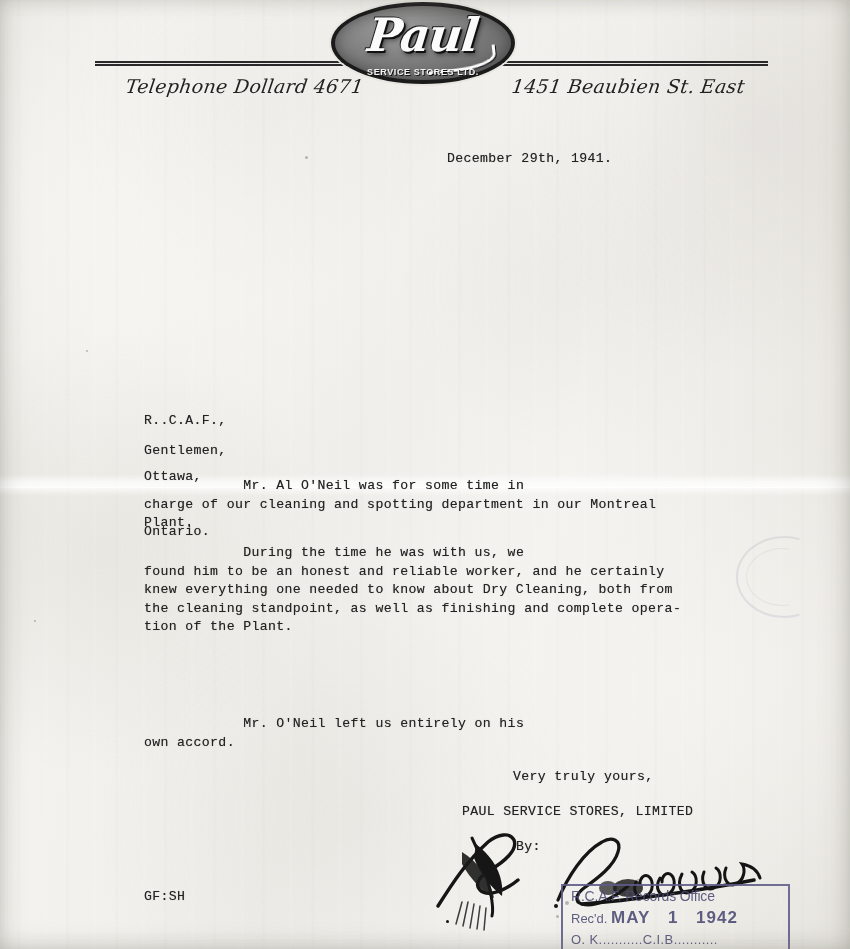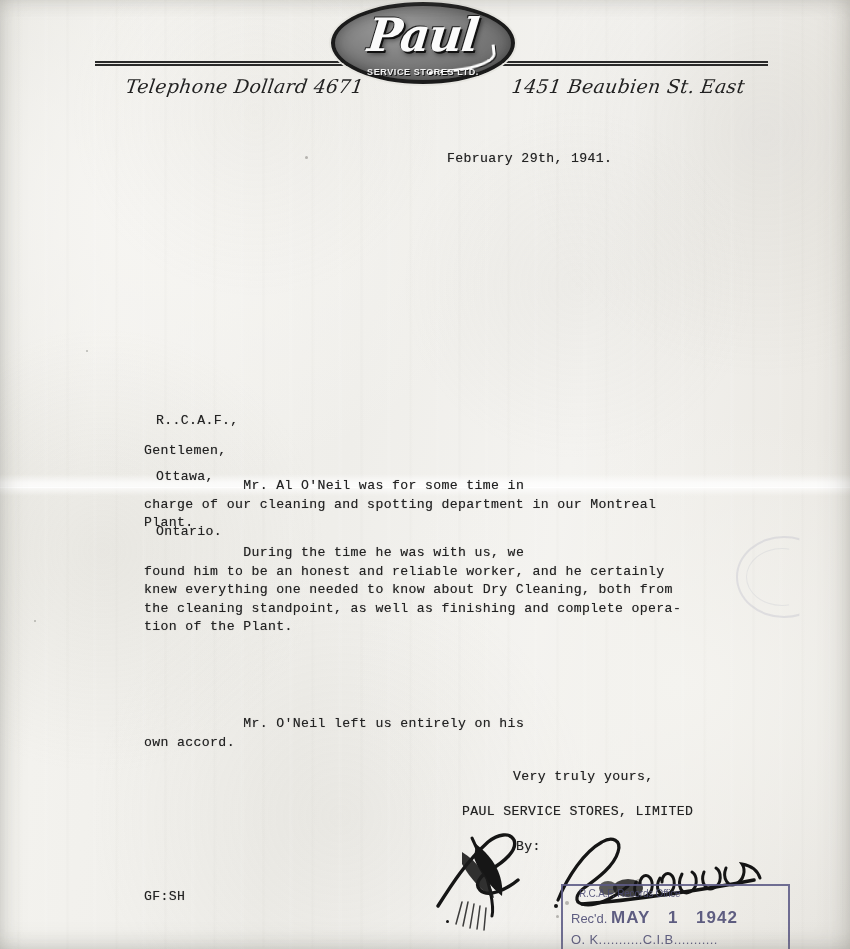--- a/index.html
+++ b/index.html
@@ -211,21 +211,21 @@
     font-size: 13.2px;
     line-height: 18.5px;
     color: #232323;
     letter-spacing: .35px;
     white-space: pre-wrap;
     text-shadow: 0 0 .7px rgba(40,40,40,.5);
   }
 
   .date-line { position: absolute; left: 447px; top: 150px; }
 
-  .addressee { position: absolute; left: 144px; top: 375px; margin-left: 12px; }
+  .addressee { position: absolute; left: 144px; top: 375px; }
   .salutation { position: absolute; left: 144px; top: 442px; }
 
   .para { position: absolute; left: 144px; width: 580px; }
   .p1 { top: 477px; }
   .p2 { top: 544px; }
   .p3 { top: 648px; }
   .p4 { top: 715px; }
 
   .closing  { position: absolute; left: 513px; top: 768px; }
   .company  { position: absolute; left: 462px; top: 803px; }
@@ -250,22 +250,22 @@
     top: 884px;
     width: 225px;
     height: 65px;
     border: 2px solid #5d5b86;
     color: #4b4a73;
     font-family: "Liberation Sans", sans-serif;
     opacity: .88;
   }
   .stamp-line1 {
     position: absolute;
-    left: 16px; top: 2px;
-    font-size: 10px;
+    left: 8px; top: 2px;
+    font-size: 14px;
     letter-spacing: -.2px;
     white-space: nowrap;
   }
   .stamp-line2 {
     position: absolute;
     left: 8px; top: 22px;
     font-size: 13px;
     white-space: nowrap;
   }
   .stamp-line2 .big {
@@ -310,21 +310,21 @@
       <div class="logo-oval"></div>
       <div class="logo-script">Paul</div>
       <div class="logo-swash"></div>
       <div class="logo-sub">SERVICE STORES LTD.</div>
     </div>
 
     <div class="script-line tel-line">Telephone Dollard 4671</div>
     <div class="script-line addr-line">1451 Beaubien St. East</div>
   </div>
 
-  <div class="type date-line">February 29th, 1941.</div>
+  <div class="type date-line">December 29th, 1941.</div>
 
   <div class="type addressee">
     <div>R..C.A.F.,</div>
     <div>Ottawa,</div>
     <div>Ontario.</div>
   </div>
 
   <div class="type salutation">Gentlemen,</div>
 
   <div class="type para p1">            Mr. Al O'Neil was for some time in

